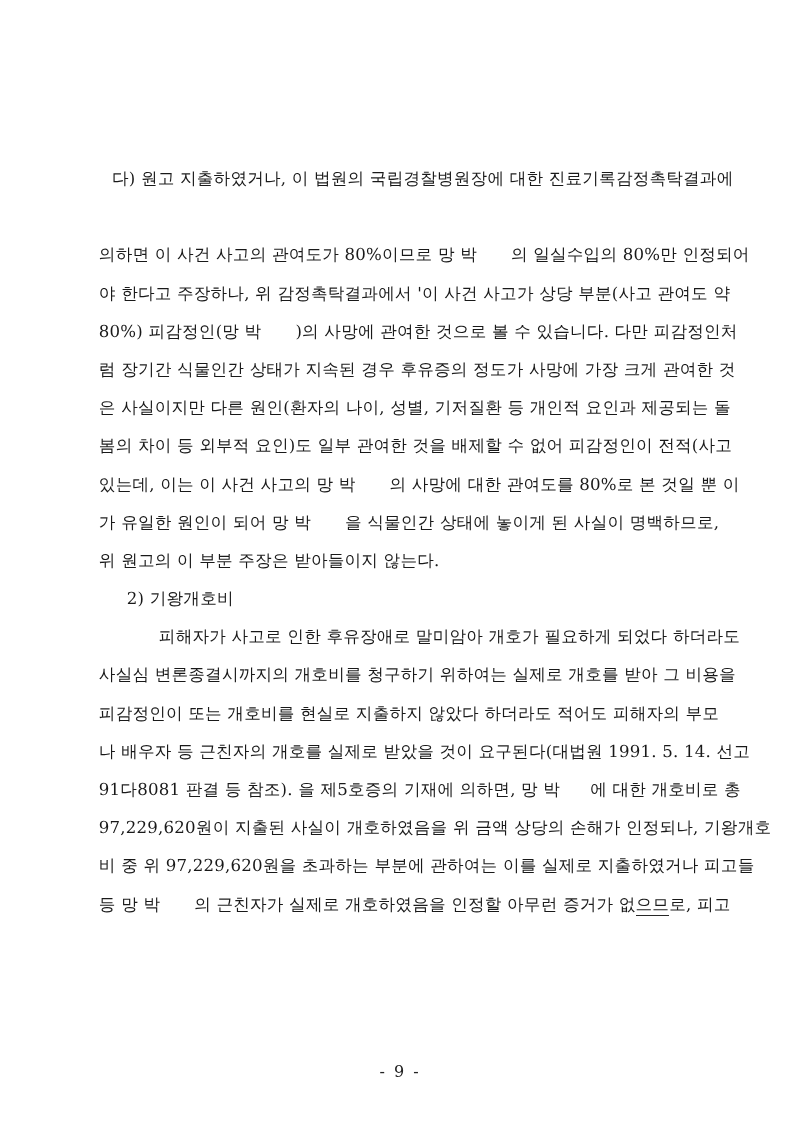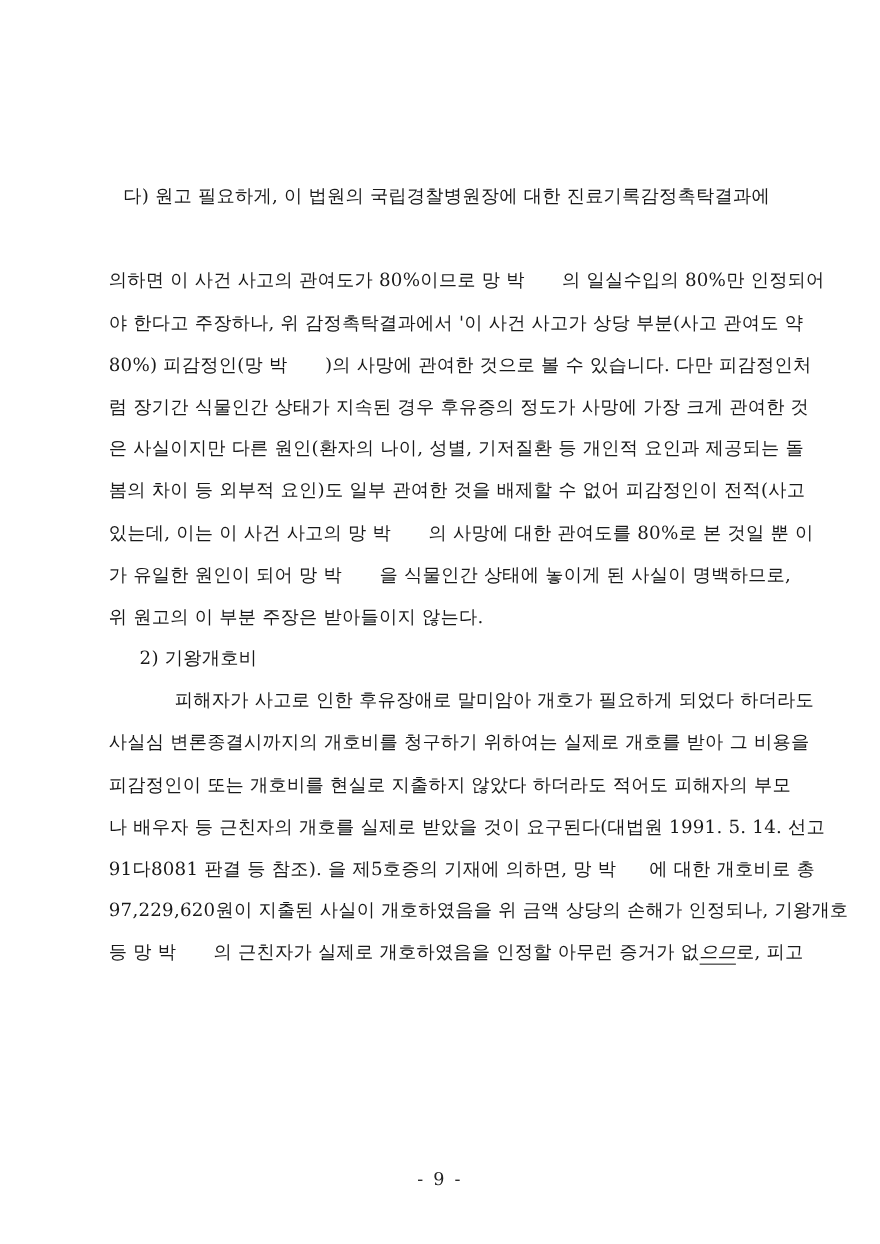--- a/index.html
+++ b/index.html
@@ -69,21 +69,20 @@
     width: 34px;
   }
   .gap-name-sm {
     display: inline-block;
     width: 30px;
   }
 
   .uline {
     border-bottom: 1px solid #262626;
     padding-bottom: 1px;
-    font-style: italic;
   }
 
   .page-number {
     position: absolute;
     left: 0;
     right: 0;
     top: 1062px;
     text-align: center;
     font-size: 16px;
     letter-spacing: 2px;
@@ -92,21 +91,21 @@
   }
 </style>
 </head>
 <body>
 
 <div class="page">
 
   <div class="body-block">
 
     <div class="ln just ind-a">
-      <span>다) 원고 필요하게, 이 법원의 국립경찰병원장에 대한 진료기록감정촉탁결과에</span>
+      <span>다) 원고 지출하였거나, 이 법원의 국립경찰병원장에 대한 진료기록감정촉탁결과에</span>
     </div>
 
     <div class="ln flush">
       <span>의하면 이 사건 사고의 관여도가 80%이므로 망 박</span><span class="gap-name"></span><span>의 일실수입의 80%만 인정되어</span>
     </div>
 
     <div class="ln flush">
       <span>야 한다고 주장하나, 위 감정촉탁결과에서 '이 사건 사고가 상당 부분(사고 관여도 약</span>
     </div>
 
@@ -161,20 +160,23 @@
     </div>
 
     <div class="ln flush">
       <span>91다8081 판결 등 참조). 을 제5호증의 기재에 의하면, 망 박</span><span class="gap-name-sm"></span><span>에 대한 개호비로 총</span>
     </div>
 
     <div class="ln flush">
       <span>97,229,620원이 지출된 사실이 개호하였음을 위 금액 상당의 손해가 인정되나, 기왕개호</span>
     </div>
 
+    <div class="ln flush">
+      <span>비 중 위 97,229,620원을 초과하는 부분에 관하여는 이를 실제로 지출하였거나 피고들</span>
+    </div>
 
     <div class="ln flush">
       <span>등 망 박</span><span class="gap-name"></span><span>의 근친자가 실제로 개호하였음을 인정할 아무런 증거가 없</span><span class="uline">으므</span><span>로, 피고</span>
     </div>
 
   </div>
 
   <div class="page-number">
     <span>- 9 -</span>
   </div>

